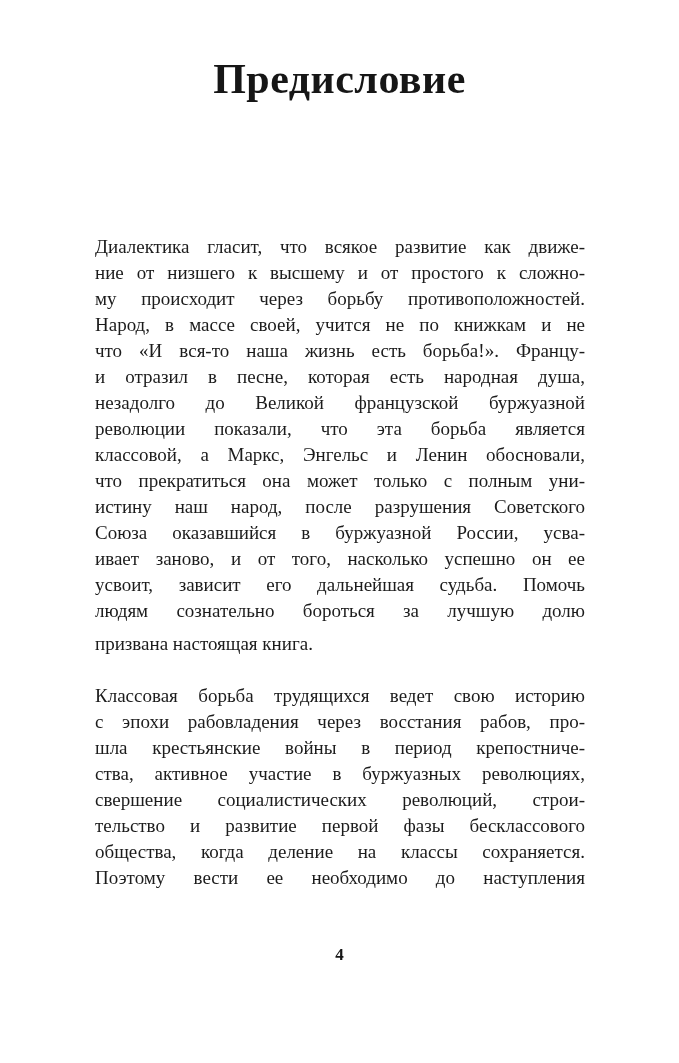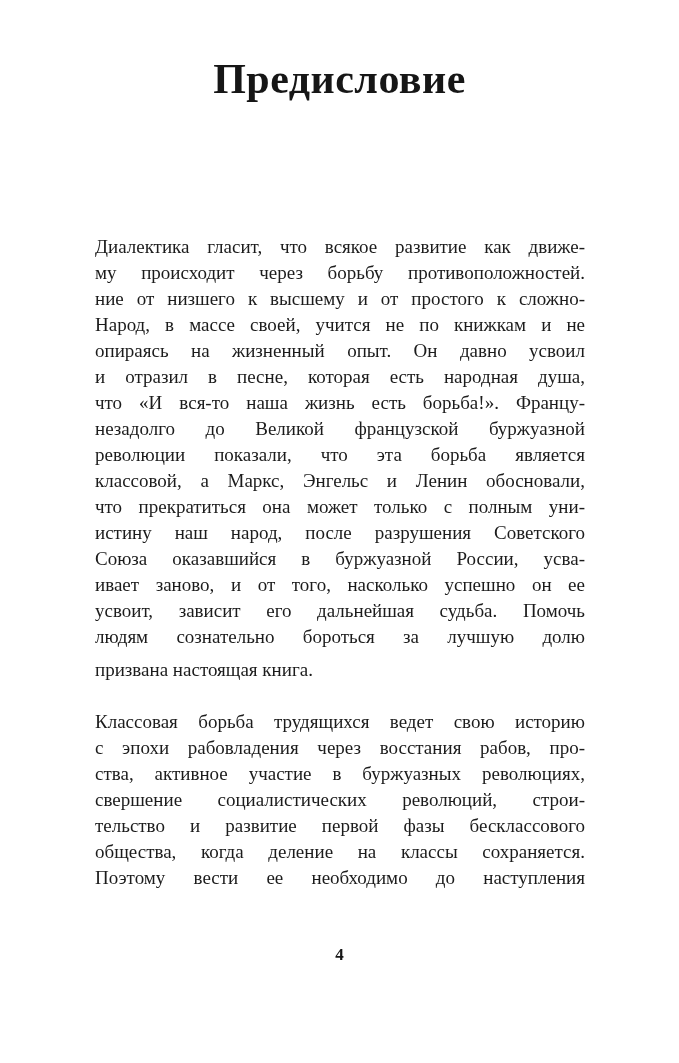--- a/index.html
+++ b/index.html
@@ -63,40 +63,40 @@
 </style>
 </head>
 <body>
 
 <div class="book-page">
   <h1 class="page-title">Предисловие</h1>
 
   <div class="text-block" id="text-block">
       <div class="para">
         <div class="line">Диалектика гласит, что всякое развитие как движе-</div>
+        <div class="line">ние от низшего к высшему и от простого к сложно-</div>
         <div class="line">му происходит через борьбу противоположностей.</div>
-        <div class="line">ние от низшего к высшему и от простого к сложно-</div>
         <div class="line">Народ, в массе своей, учится не по книжкам и не</div>
-        <div class="line">опираясь на жизненный опыт. Он давно усвоил</div>
+        <div class="line">что «И вся-то наша жизнь есть борьба!». Францу-</div>
         <div class="line">и отразил в песне, которая есть народная душа,</div>
-        <div class="line">что «И вся-то наша жизнь есть борьба!». Францу-</div>
         <div class="line">незадолго до Великой французской буржуазной</div>
         <div class="line">революции показали, что эта борьба является</div>
         <div class="line">классовой, а Маркс, Энгельс и Ленин обосновали,</div>
         <div class="line">что прекратиться она может только с полным уни-</div>
         <div class="line">истину наш народ, после разрушения Советского</div>
         <div class="line">Союза оказавшийся в буржуазной России, усва-</div>
         <div class="line">ивает заново, и от того, насколько успешно он ее</div>
         <div class="line">усвоит, зависит его дальнейшая судьба. Помочь</div>
         <div class="line">людям сознательно бороться за лучшую долю</div>
         <div class="line">призвана настоящая книга.</div>
       </div>
       <div class="para justify-last">
         <div class="line">Классовая борьба трудящихся ведет свою историю</div>
         <div class="line">с эпохи рабовладения через восстания рабов, про-</div>
+        <div class="line">шла крестьянские войны в период крепостниче-</div>
         <div class="line">ства, активное участие в буржуазных революциях,</div>
         <div class="line">свершение социалистических революций, строи-</div>
         <div class="line">тельство и развитие первой фазы бесклассового</div>
         <div class="line">общества, когда деление на классы сохраняется.</div>
         <div class="line">Поэтому вести ее необходимо до наступления</div>
       </div>
     </div>
 
   <div class="page-number">4</div>
 </div>

